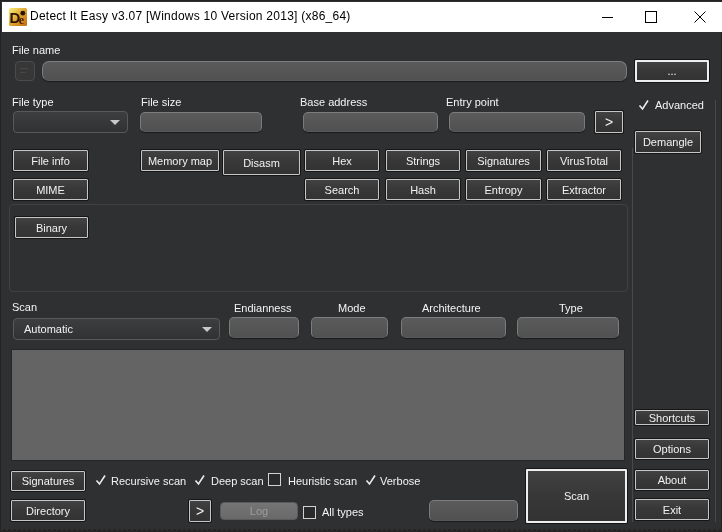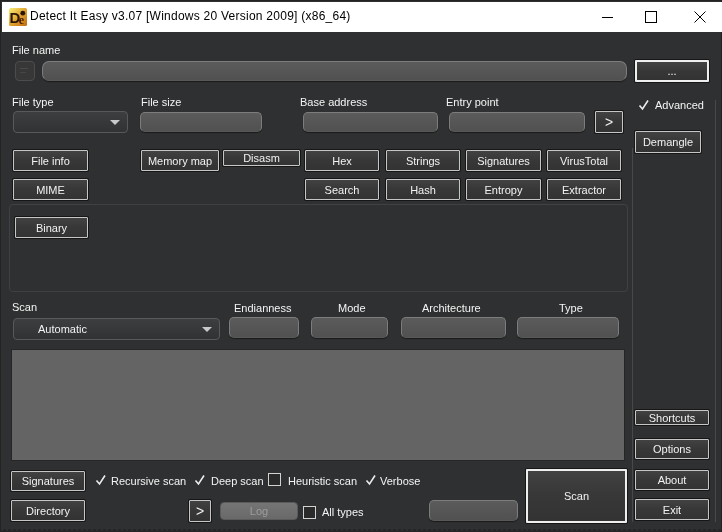--- a/index.html
+++ b/index.html
@@ -4,21 +4,21 @@
   html,body{margin:0;padding:0;}
   body{width:722px;height:532px;overflow:hidden;background:#2f3031;font-family:"Liberation Sans",sans-serif;}
   #win{position:relative;width:722px;height:532px;background:#2f3031;box-sizing:border-box;border:1px solid #232323;}
   .abs{position:absolute;box-sizing:border-box;}
   #titlebar{left:1px;top:1px;width:720px;height:30px;background:#ffffff;}
   #title{left:29px;top:8px;font-size:12px;color:#000;white-space:nowrap;letter-spacing:0.25px;}
   .lbl{color:#f4f4f4;font-size:11px;white-space:nowrap;}
   .btn{background:linear-gradient(180deg,#424242,#383838 45%,#333333);border:1px solid #c6c6c6;box-shadow:0 0 0 1px #161616;color:#f2f2f2;font-size:11px;display:flex;align-items:center;justify-content:center;border-radius:1px;white-space:nowrap;}
   .btnd{border:2px solid #eeeeee;box-shadow:0 0 0 1px #161616;}
   .edit{background:linear-gradient(180deg,#5b5b5b,#515151);border:1px solid #7d7d7d;border-bottom-color:#585858;border-radius:5px;box-shadow:0 1px 1px #1b1b1b;}
-  .combo{background:linear-gradient(180deg,#3d3e40,#313234);border:1px solid #58595b;border-radius:4px;color:#f2f2f2;font-size:11px;display:flex;align-items:center;padding-left:14px;}
+  .combo{background:linear-gradient(180deg,#3d3e40,#313234);border:1px solid #58595b;border-radius:4px;color:#f2f2f2;font-size:11px;display:flex;align-items:center;}
   .arrow{position:absolute;right:7px;top:50%;margin-top:-2px;width:0;height:0;border-left:5px solid transparent;border-right:5px solid transparent;border-top:5px solid #c9c9c9;}
   .cb{width:13px;height:13px;border:1px solid #d2d2d2;background:#2a2a2a;}
   .vline{width:1px;background:#48494b;}
 </style></head>
 <body>
 <div id="win">
 
   <div id="titlebar" class="abs"></div>
   <svg class="abs" style="left:8px;top:7px" width="18" height="18">
     <defs>
@@ -26,21 +26,21 @@
       <stop offset="0" stop-color="#f9f07c"></stop>
           <stop offset="0.5" stop-color="#e0a52e"></stop>
           <stop offset="1" stop-color="#c06a14"></stop>
     </linearGradient>
       </defs>
     <rect x="0" y="0" width="18" height="18" rx="1.5" fill="url(#g)"></rect>
     <text x="0.5" y="14.5" font-family="Liberation Sans" font-size="15" font-weight="bold" fill="#2a1505">D</text>
     <circle cx="13.8" cy="5.2" r="2.4" fill="#2a1505"></circle>
     <text x="9.8" y="16" font-family="Liberation Serif" font-size="12" font-weight="bold" fill="#3d1505">e</text>
   </svg>
-  <div id="title" class="abs">Detect It Easy v3.07 [Windows 20 Version 2009] (x86_64)</div>
+  <div id="title" class="abs">Detect It Easy v3.07 [Windows 10 Version 2013] (x86_64)</div>
   <svg class="abs" style="left:595px;top:0" width="126" height="31">
     <line x1="6" y1="16.5" x2="17" y2="16.5" stroke="#000" stroke-width="1"></line>
     <rect x="49.5" y="10.5" width="11" height="11" fill="none" stroke="#000" stroke-width="1"></rect>
     <line x1="98.5" y1="10.5" x2="109.5" y2="21.5" stroke="#000" stroke-width="1"></line>
     <line x1="98.5" y1="21.5" x2="109.5" y2="10.5" stroke="#000" stroke-width="1"></line>
   </svg>
 
   <div class="abs lbl" style="left:11px;top:43px">File name</div>
   <div class="abs" style="left:14px;top:60px;width:20px;height:20px;border:1px solid #4c4c4c;border-radius:4px;background:#373737">
       <div style="position:absolute;left:4px;top:6px;width:8px;height:1px;background:#4a4a4a"></div>
@@ -62,21 +62,21 @@
   <div class="abs btn" style="left:594px;top:110px;width:28px;height:22px;font-size:14px">&gt;</div>
 
   <svg class="abs" style="left:636px;top:98px" width="13" height="13">
       <path d="M2.5 6.5 L5.5 10 L11 1.5" stroke="#ececec" stroke-width="1.6" fill="none"></path>
     </svg>
   <div class="abs lbl" style="left:654px;top:98px">Advanced</div>
   <div class="abs btn" style="left:634px;top:130px;width:66px;height:22px">Demangle</div>
 
   <div class="abs btn" style="left:12px;top:149px;width:75px;height:21px">File info</div>
   <div class="abs btn" style="left:140px;top:149px;width:78px;height:21px">Memory map</div>
-  <div class="abs btn" style="left:222px;top:149px;width:77px;height:16px">Disasm</div>
+  <div class="abs btn" style="left:222px;top:149px;width:77px;height:25px">Disasm</div>
   <div class="abs btn" style="left:304px;top:149px;width:74px;height:21px">Hex</div>
   <div class="abs btn" style="left:385px;top:149px;width:74px;height:21px">Strings</div>
   <div class="abs btn" style="left:465px;top:149px;width:75px;height:21px">Signatures</div>
   <div class="abs btn" style="left:546px;top:149px;width:74px;height:21px">VirusTotal</div>
   <div class="abs btn" style="left:12px;top:178px;width:75px;height:21px">MIME</div>
   <div class="abs btn" style="left:304px;top:178px;width:74px;height:21px">Search</div>
   <div class="abs btn" style="left:385px;top:178px;width:74px;height:21px">Hash</div>
   <div class="abs btn" style="left:465px;top:178px;width:75px;height:21px">Entropy</div>
   <div class="abs btn" style="left:546px;top:178px;width:74px;height:21px">Extractor</div>
 

